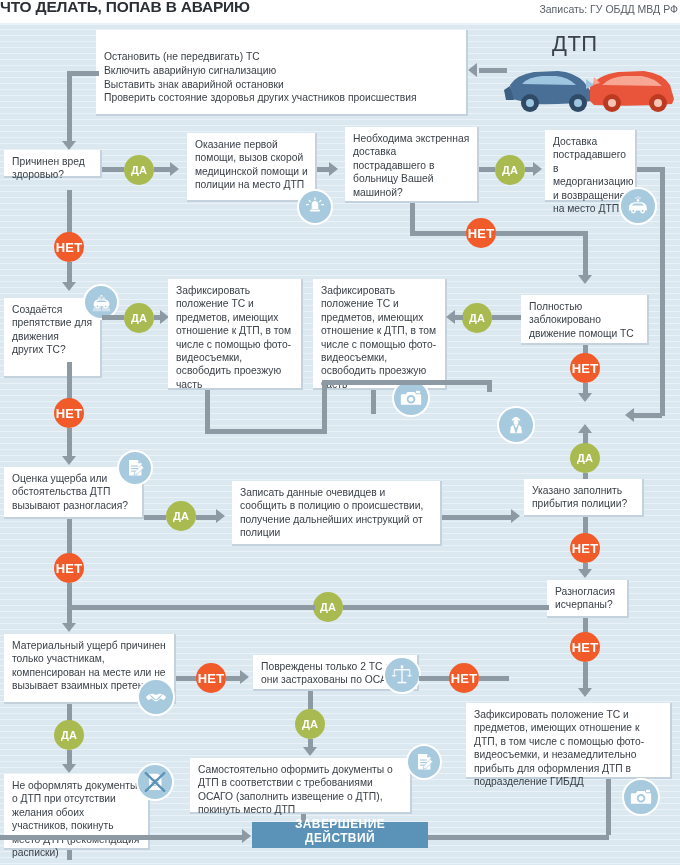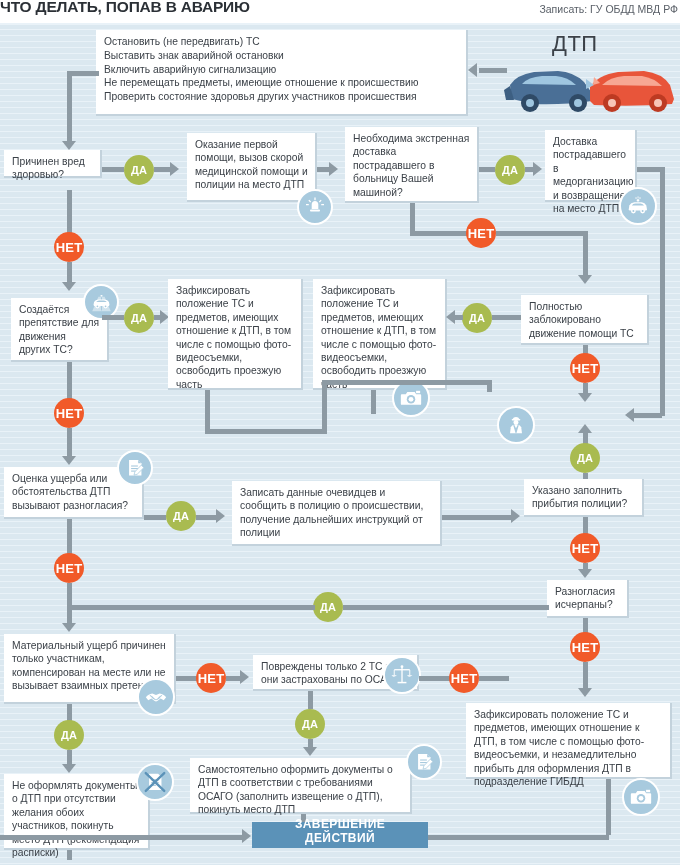--- a/index.html
+++ b/index.html
@@ -117,25 +117,24 @@
       <path d="M108 30 Q116 22 130 21 L148 21 Q160 23 168 31 Z" fill="#f7a793"></path>
       <circle cx="118" cy="48" r="9" fill="#bd3a22"></circle>
         <circle cx="118" cy="48" r="4" fill="#f7c4b6"></circle>
       <circle cx="164" cy="48" r="9" fill="#bd3a22"></circle>
         <circle cx="164" cy="48" r="4" fill="#f7c4b6"></circle>
 
       <path d="M92 24 L100 30 L92 34 Z" fill="#9fc6e0"></path>
       <path d="M100 22 L106 28 L99 30 Z" fill="#f7a793"></path>
     </svg>
 
-    <div class="box lh" style="left:96px;top:7px;width:372px;height:86px;padding-top:5px;">
+    <div class="box lh" style="left:96px;top:7px;width:372px;height:86px;padding-top:20px;">
       <div>Остановить (не передвигать) ТС</div>
+      <div>Включить аварийную сигнализацию</div>
       <div>Выставить знак аварийной остановки</div>
-      <div>Включить аварийную сигнализацию</div>
-      <div>Не перемещать предметы, имеющие отношение к происшествию</div>
       <div>Проверить состояние здоровья других участников происшествия</div>
     </div>
 
     <div class="ln h" style="left:479px;top:45px;width:28px;"></div>
     <div class="arw left" style="left:468px;top:40px;"></div>
 
     <div class="ln v" style="left:67px;top:48px;height:46px;"></div>
     <div class="ln h" style="left:67px;top:48px;width:32px;"></div>
     <div class="ln v" style="left:67px;top:94px;height:28px;"></div>
     <div class="arw down" style="left:62px;top:118px;"></div>
@@ -196,21 +195,21 @@
     <div class="badge no" style="left:466px;top:195px;">НЕТ</div>
     <div class="ln h" style="left:496px;top:208px;width:92px;"></div>
     <div class="ln v" style="left:583px;top:208px;height:48px;"></div>
     <div class="arw down" style="left:578px;top:252px;"></div>
 
     <div class="ln v" style="left:67px;top:167px;height:44px;"></div>
     <div class="badge no" style="left:54px;top:209px;">НЕТ</div>
     <div class="ln v" style="left:67px;top:239px;height:24px;"></div>
     <div class="arw down" style="left:62px;top:259px;"></div>
 
-    <div class="box" style="left:4px;top:275px;width:98px;height:64px;margin-left:7px;">Создаётся препятствие для движения других ТС?</div>
+    <div class="box" style="left:4px;top:275px;width:98px;height:80px;">Создаётся препятствие для движения других ТС?</div>
     <div class="cicon" style="left:83px;top:261px;width:36px;height:36px;">
       <svg width="23" height="23" viewBox="0 0 26 26">
         <path d="M2.5 23 L9.5 6.5 L16.5 6.5 L23.5 23 Z" fill="#fff" opacity="0.45"></path>
         <path d="M12.4 7 L13.6 7 L13.6 22 L12.4 22 Z" fill="#a8cade"></path>
         <path d="M4 15.6 L4.6 12.4 Q6 10 9.4 9.6 L16.6 9.6 Q20 10 21.4 12.4 L22 15.6 L21.4 17 L4.6 17 Z" fill="#fff"></path>
         <path d="M7 12.3 Q8.2 10.8 10.2 10.6 L15.8 10.6 Q17.8 10.9 19 12.3 Z" fill="#a8cade"></path>
         <circle cx="8.4" cy="17.3" r="2.4" fill="#fff"></circle>
           <circle cx="8.4" cy="17.3" r="1" fill="#a8cade"></circle>
         <circle cx="17.6" cy="17.3" r="2.4" fill="#fff"></circle>
           <circle cx="17.6" cy="17.3" r="1" fill="#a8cade"></circle>

